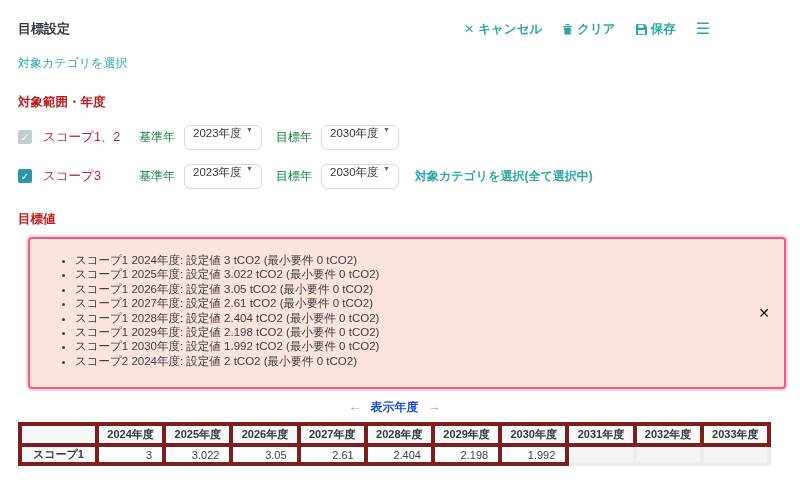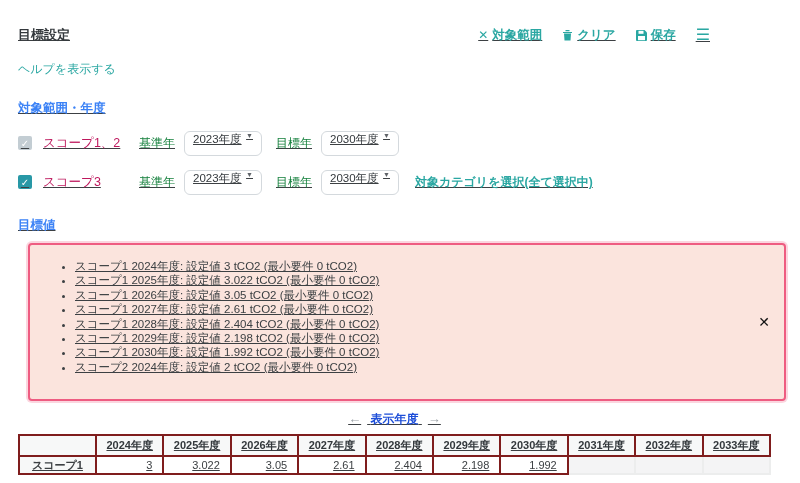--- a/index.html
+++ b/index.html
@@ -1,36 +1,36 @@
 <!DOCTYPE html>
 <html lang="ja"><head>
 <meta charset="utf-8">
 <style>
   * { margin:0; padding:0; box-sizing:border-box; }
   html,body { width:800px; height:483px; background:#ffffff;
     font-family:"Liberation Sans","DejaVu Sans",sans-serif; color:#3c4043; overflow:hidden; }
-  .page { padding:26px 14px 0 18px; position:relative; width:724px; height:483px;text-decoration:underline; }
+  .page { padding:20px 14px 0 18px; position:relative; width:724px; height:483px; }
 
   
   .header { display:flex; justify-content:space-between; align-items:center; }
   .page-title { font-size:13px; font-weight:bold; color:#33383c; }
   .actions { display:flex; align-items:center; gap:20px; }
   .action-btn { display:flex; align-items:center; gap:4px; color:var(--accent);
     font-size:12.5px; font-weight:bold; cursor:pointer; background:none; border:none;
     font-family:inherit; }
   .action-btn svg { display:block; }
   .x-glyph { font-size:12px; font-weight:bold; }
   .menu-btn { color:var(--accent); font-size:16px; font-weight:bold; cursor:pointer; line-height:1; }
 
   
   .link { color:var(--accent); font-size:12px; cursor:pointer; }
   .help-link { display:inline-block; margin-top:17px; }
 
   
-  .section-title { font-size:12.5px; font-weight:bold; color:#3b82f6; margin-top:22px; }
+  .section-title { font-size:12.5px; font-weight:bold; color:#b91c1c; margin-top:22px; }
   .scope-row { display:flex; align-items:center; margin-top:13px; height:26px; }
   .checkbox { width:14px; height:14px; border-radius:2px; display:inline-flex;
     align-items:center; justify-content:center; font-size:10px; color:#fff; flex:0 0 auto; }
   .checkbox.checked { background:var(--checkbox); }
   .checkbox.disabled { background:#c3cdd3; }
   .scope-label { font-size:12.5px; color:#be185d; margin-left:11px; width:82px; }
   .field-label { font-size:12px; color:#15803d; margin-left:14px; }
   .select { display:inline-flex; align-items:flex-start; justify-content:space-between;
     width:78px; height:25px; border:1px solid #d4d9dd; border-radius:6px; background:#fff;
     margin-left:9px; padding:0 8px; font-size:11.5px; color:#33383c; cursor:pointer; }
@@ -39,53 +39,53 @@
 
   
   .desc { font-size:12px; color:#3c4043; line-height:15px; }
   .desc-block { margin-top:8px; }
 
   
   .warning { position:relative; margin:9px 0 0 10px; width:758px; border:2px solid var(--warn-border);
     border-radius:4px; background:var(--warn-bg); padding:9px 44px 8px 15px;
     box-shadow:0 0 0 2px rgba(238,92,129,0.25); }
   .warning-title { font-size:12px; color:#3c4043; }
-  .warning ul { list-style:disc; margin:5px 0 17px 0; padding-left:30px; }
+  .warning ul { list-style:disc; margin:5px 0 11px 0; padding-left:30px; }
   .warning li { font-size:11.5px; line-height:14.4px; color:#3c4043; }
   .warning-close { position:absolute; right:14px; top:50%; transform:translateY(-50%);
     font-size:14px; font-weight:bold; color:#111; cursor:pointer; line-height:1; }
 
   
   .year-nav { width:753px; text-align:center; margin-top:10px; font-size:12px; }
   .year-nav .arrow { color:#9aa0a6; cursor:pointer; font-size:13px; padding:0 6px; }
   .year-nav .nav-label { font-weight:bold; color:#1d4ed8; }
 
   
   table { border-collapse:collapse; margin-top:6px; width:753px; table-layout:fixed; }
-  th, td { border:2px solid #7f1d1d; font-size:11px; }
+  th, td { border:4px solid #7f1d1d; font-size:11px; }
   th { background:#f7f8f8; font-weight:bold; color:#33383c; height:21px; text-align:center; }
   td.row-label { background:#f7f8f8; font-weight:bold; text-align:center; height:18px; }
   td.cell { background:#fff; text-align:right; padding-right:10px; color:#3c4043; }
   td.cell.empty { background:#f4f4f5; border-color:#eceded; }
   col.label-col { width:77px; }
 
   :root { --accent:#2aa7a2; --checkbox:#2898a6; --warn-border:#ee5c81; --warn-bg:#fbe4dd; }
 </style>
 </head>
 <body>
 
 <div class="page">
 
   
   <div class="header">
     <div class="page-title">目標設定</div>
     <div class="actions">
       <button class="action-btn">
         <span class="x-glyph">✕</span>
-        <span>対象範囲</span>
+        <span>キャンセル</span>
       </button>
       <button class="action-btn">
         <span>
           <svg width="11" height="12" viewBox="0 0 11 12" fill="#2aa7a2">
               <path d="M1 3h9v1H1zM3.5 1h4v1.3h-4zM2 4.5h7l-.5 7h-6z"></path>
             </svg>
         </span>
         <span>クリア</span>
       </button>
       <button class="action-btn">
@@ -96,21 +96,21 @@
               <rect x="2" y="6" width="7" height="4.2" fill="#fff"></rect>
             </svg>
         </span>
         <span>保存</span>
       </button>
       <span class="menu-btn">☰</span>
     </div>
   </div>
 
   
-  <span class="link help-link">ヘルプを表示する</span>
+  <span class="link help-link">対象カテゴリを選択</span>
 
   
   <div class="section-title">対象範囲・年度</div>
 
   <div class="scope-row">
     <span class="checkbox checked disabled">✓</span>
     <span class="scope-label">スコープ1、2</span>
     <span class="field-label">基準年</span>
     <span class="select">
       <span>2023年度</span>

